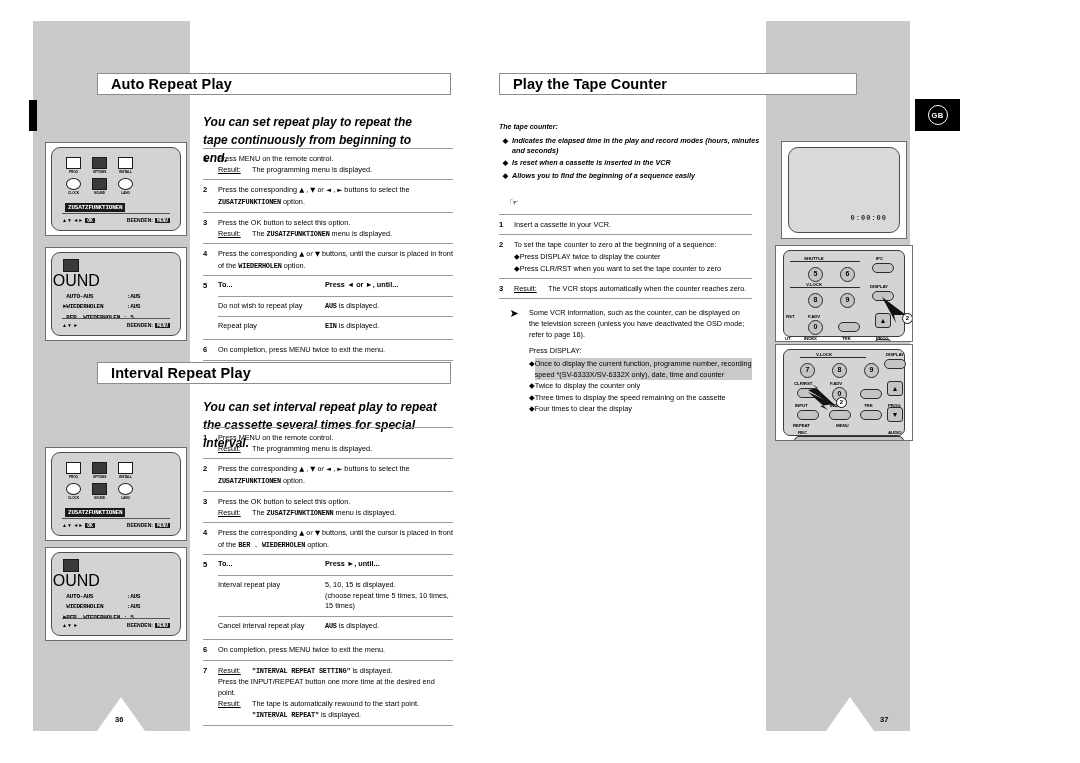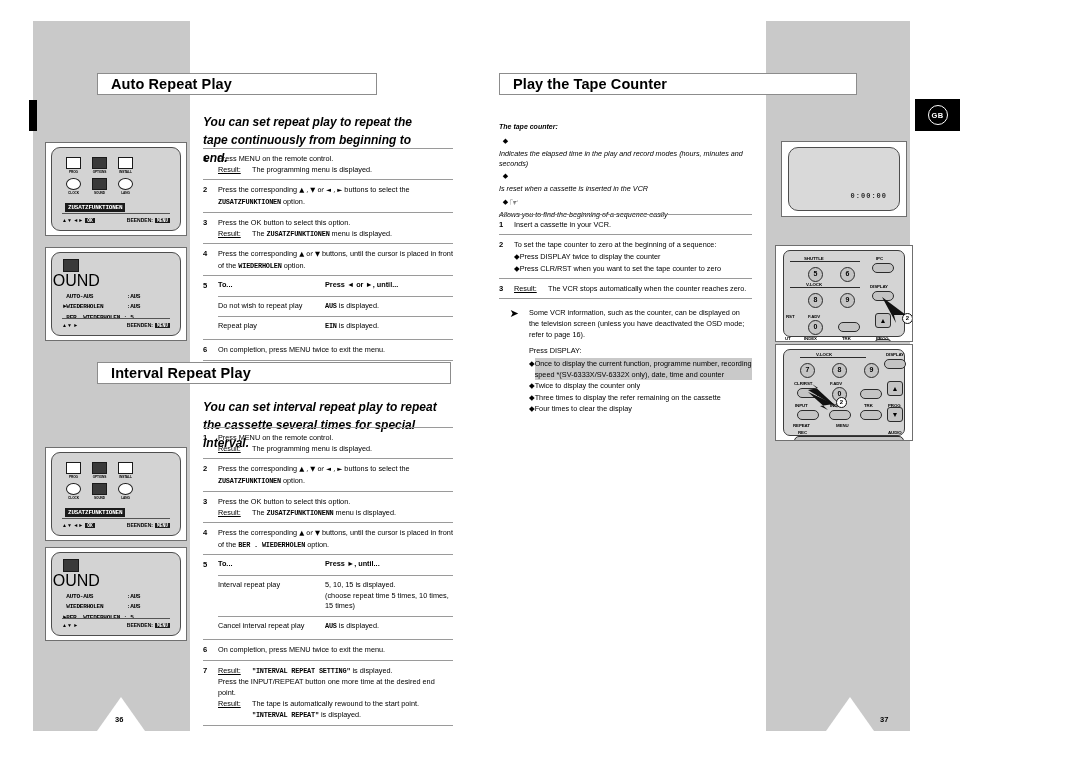--- a/index.html
+++ b/index.html
@@ -18,21 +18,21 @@
                   padding-left:13px;color:#000;}
 
   
   .intro{position:absolute;font-size:12px;font-style:italic;font-weight:bold;
          line-height:1.5;color:#000;}
   .lead{position:absolute;font-size:7px;font-style:italic;font-weight:bold;}
 
   
   .bullets{position:absolute;}
   .bullets .b{display:flex;margin-bottom:2px;font-size:7.2px;font-style:italic;
-              font-weight:normal;line-height:1.42;flex-direction:column;}
+              font-weight:bold;line-height:1.42;}
   .bullets .dia{width:13px;flex:0 0 13px;text-align:center;font-style:normal;
                 font-size:7px;padding-top:0px;}
 
   
   .steps{position:absolute;}
   .row{display:flex;border-top:1px solid #9a9a9a;padding:4px 0 4px 0;}
   .row.first{border-top:1px solid #9a9a9a;}
   .row .num{width:15px;flex:0 0 15px;font-size:7.6px;font-weight:bold;
             line-height:1.5;}
   .row .bdy{flex:1;font-size:7.3px;line-height:1.52;}
@@ -131,21 +131,21 @@
 <body>
 
 <div class="gray-panel" style="left:33px;top:21px;width:157px;height:710px;"></div>
 <div class="gray-panel" style="left:766px;top:21px;width:144px;height:710px;"></div>
 <div class="tab-mark" style="left:29px;top:100px;width:8px;height:31px;"></div>
 
 <div class="gb" style="left:915px;top:99px;width:45px;height:32px;">
   <i>GB</i>
 </div>
 
-<div class="sect-head" style="left:97px;top:73px;width:280px;height:22px;">
+<div class="sect-head" style="left:97px;top:73px;width:354px;height:22px;">
   <span>Auto Repeat Play</span>
 </div>
 
 <div class="intro" style="left:203px;top:113px;width:232px;">You can set repeat play to repeat the tape continuously from beginning to end.</div>
 
 <div class="steps" style="left:203px;top:148px;width:250px;">
 
   <div class="row first">
     <div class="num">1</div>
     <div class="bdy">
@@ -528,31 +528,31 @@
       <div class="b" style="display:flex;font-style:normal;font-weight:normal;font-size:7.3px;margin-top:2px;">
         <span class="dia">◆</span>
         <span class="hlgray">Once to display the current function, programme number, recording speed *(SV-6333X/SV-6332X only), date, time and counter</span>
       </div>
       <div class="b" style="display:flex;font-style:normal;font-weight:normal;font-size:7.3px;">
         <span class="dia">◆</span>
         <span>Twice to display the counter only</span>
       </div>
       <div class="b" style="display:flex;font-style:normal;font-weight:normal;font-size:7.3px;">
         <span class="dia">◆</span>
-        <span>Three times to display the refer remaining on the cassette</span>
+        <span>Three times to display the speed remaining on the cassette</span>
       </div>
       <div class="b" style="display:flex;font-style:normal;font-weight:normal;font-size:7.3px;">
         <span class="dia">◆</span>
         <span>Four times to clear the display</span>
       </div>
     </span>
   </div>
 </div>
 
-<div class="tv" style="left:781px;top:141px;width:126px;height:76px;">
+<div class="tv" style="left:781px;top:141px;width:126px;height:98px;">
   <div class="tv-in">
     <div class="tv-ctr">0:00:00</div>
   </div>
 </div>
 
 <div class="rem" style="left:775px;top:245px;width:138px;height:97px;">
   <div class="rem-body">
     <div class="rline" style="left:6px;top:10px;width:70px;"></div>
     <div class="rl" style="left:20px;top:5px;">SHUTTLE</div>
     <div class="btn-c" style="left:24px;top:16px;">5</div>

